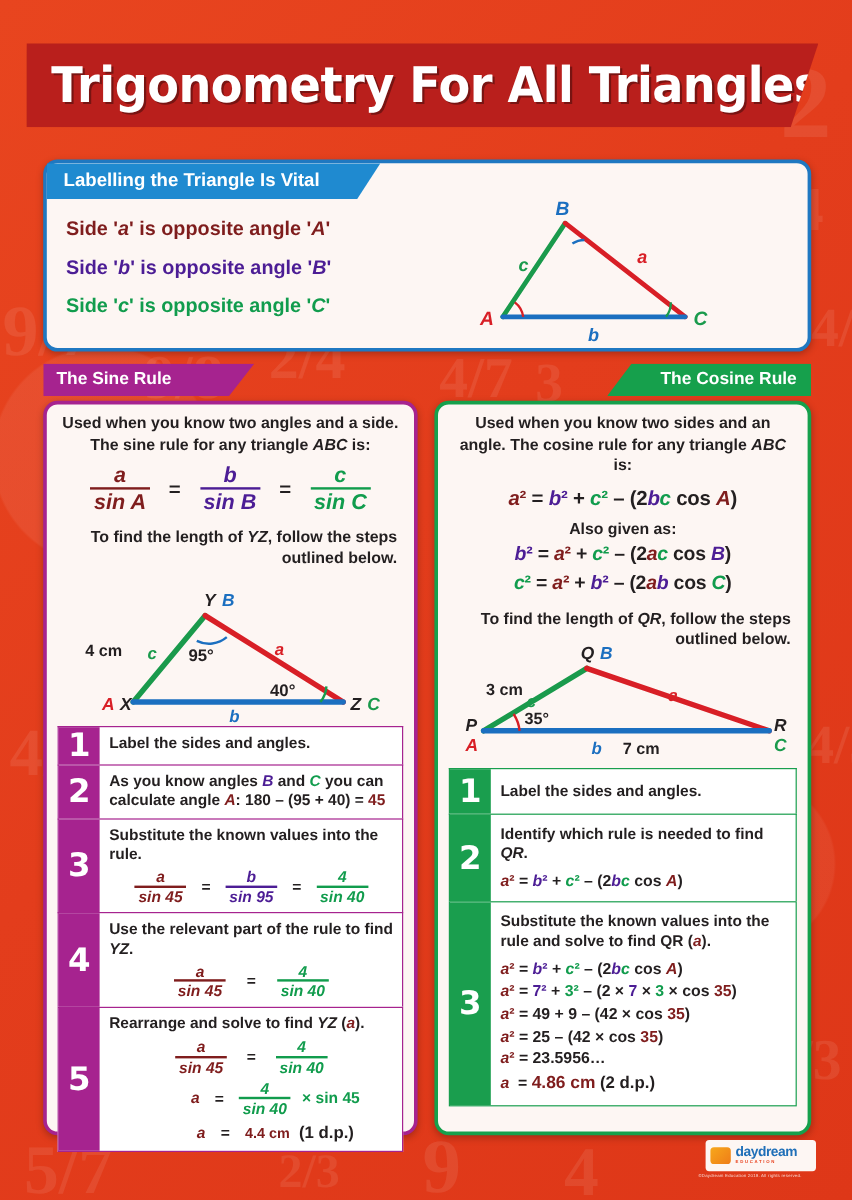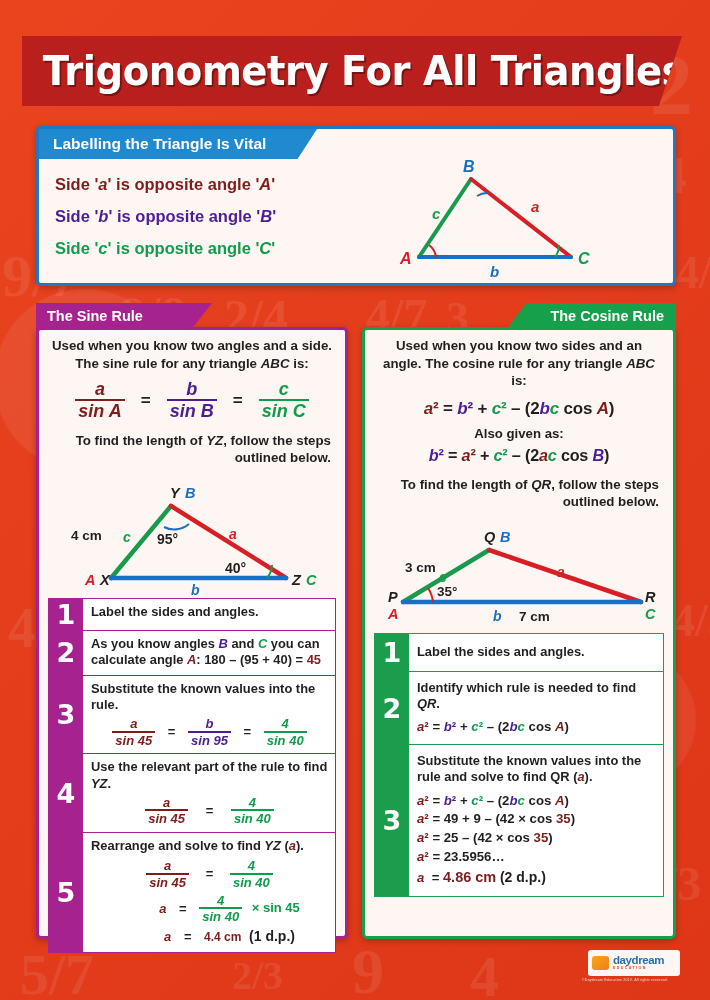--- a/index.html
+++ b/index.html
@@ -47,22 +47,23 @@
     text-shadow: 2px 2px 0 rgba(0,0,0,.35);
     font-family: "DejaVu Sans", sans-serif;
     transform: scaleX(0.94);
     transform-origin: left center;
   }
 
   
   .panel {
     position: absolute;
     background: #fdf6f3;
-    border-radius: 5px;
+    border-radius: 12px;
     box-shadow: 0 2px 6px rgba(0,0,0,.25);
+    margin-top: 7px;
   }
 
   
   #label-panel {
     left: 36px; top: 126px; width: 640px; height: 160px;
     border: 3px solid #1f78c1;
   }
   .tab-blue {
     position: absolute; left: 0; top: 0;
     width: 278px; height: 30px;
@@ -213,21 +214,21 @@
   <div class="wm" style="left:650px;top:42px;font-size:86px;">2</div>
   <div class="wm" style="left:2px;top:246px;font-size:60px;">9/7</div>
   <div class="wm" style="left:8px;top:600px;font-size:56px;">4/9</div>
   <div class="wm" style="left:676px;top:250px;font-size:46px;">4/3</div>
   <div class="wm" style="left:672px;top:598px;font-size:46px;">4/3</div>
   <div class="wm" style="left:20px;top:946px;font-size:58px;">5/7</div>
   <div class="wm" style="left:232px;top:956px;font-size:40px;">2/3</div>
   <div class="wm" style="left:352px;top:940px;font-size:64px;">9</div>
   <div class="wm" style="left:470px;top:948px;font-size:58px;">4</div>
   <div class="wm" style="left:120px;top:290px;font-size:52px;">9/8</div>
-  <div class="wm" style="left:224px;top:292px;font-size:50px;">2/4</div>
+  <div class="wm" style="left:224px;top:273px;font-size:50px;">2/4</div>
   <div class="wm" style="left:366px;top:292px;font-size:48px;">4/7</div>
   <div class="wm" style="left:446px;top:296px;font-size:46px;">3</div>
   <div class="wm" style="left:620px;top:150px;font-size:52px;">5/4</div>
   <div class="wm" style="left:640px;top:860px;font-size:48px;">1/3</div>
 
   <div class="title-band">
     <h1>Trigonometry For All Triangles</h1>
   </div>
 
   <div class="panel" id="label-panel">
@@ -400,20 +401,26 @@
     </div>
 
     <div class="cos-sub">Also given as:</div>
 
     <div class="cos-formula small">
       <span class="c-blue"><i>b</i>²</span> <span class="c-black">=</span>
       <span class="c-red"><i>a</i>²</span> <span class="c-black">+</span>
       <span class="c-green"><i>c</i>²</span> <span class="c-black">– (2</span><span class="c-red"><i>a</i></span><span class="c-green"><i>c</i></span>
       <span class="c-black">cos</span> <span class="c-blue"><i>B</i></span><span class="c-black">)</span>
     </div>
+    <div class="cos-formula small">
+      <span class="c-green"><i>c</i>²</span> <span class="c-black">=</span>
+      <span class="c-red"><i>a</i>²</span> <span class="c-black">+</span>
+      <span class="c-blue"><i>b</i>²</span> <span class="c-black">– (2</span><span class="c-red"><i>a</i></span><span class="c-blue"><i>b</i></span>
+      <span class="c-black">cos</span> <span class="c-green"><i>C</i></span><span class="c-black">)</span>
+    </div>
 
     <div class="findtext">
       To find the length of <i>QR</i>, follow the steps outlined below.
     </div>
 
     <svg width="302" height="120" viewBox="0 0 302 120" style="position:absolute;left:2px;top:180px;">
       <line x1="36" y1="92" x2="122" y2="40" stroke="#1a9a4c" stroke-width="4.5" stroke-linecap="round"></line>
       <line x1="122" y1="40" x2="274" y2="92" stroke="#d81f26" stroke-width="4.5" stroke-linecap="round"></line>
       <line x1="36" y1="92" x2="274" y2="92" stroke="#1b6fc0" stroke-width="4.5" stroke-linecap="round"></line>
       <path d="M 66 92 A 31 31 0 0 0 61 78" fill="none" stroke="#d81f26" stroke-width="2"></path>
@@ -455,20 +462,28 @@
         <div class="num-cell">3</div>
         <div class="body-cell" style="padding:8px 7px 9px 8px;">
           Substitute the known values into the rule and solve to find QR (<i class="c-red">a</i>).
           <div class="calcline" style="margin-top:7px;">
             <span class="c-red"><i>a</i>²</span> <span class="c-black">=</span>
             <span class="c-blue"><i>b</i>²</span> <span class="c-black">+</span>
             <span class="c-green"><i>c</i>²</span> <span class="c-black">– (2</span><span class="c-blue"><i>b</i></span><span class="c-green"><i>c</i></span>
             <span class="c-black">cos</span> <span class="c-red"><i>A</i></span><span class="c-black">)</span>
           </div>
           <div class="calcline">
+            <span class="c-red"><i>a</i>²</span> <span class="c-black">=</span>
+            <span class="c-blue">7²</span> <span class="c-black">+</span>
+            <span class="c-green">3²</span> <span class="c-black">– (2 ×</span>
+            <span class="c-blue">7</span> <span class="c-black">×</span>
+            <span class="c-green">3</span> <span class="c-black">× cos</span>
+            <span class="c-red">35</span><span class="c-black">)</span>
+          </div>
+          <div class="calcline">
             <span class="c-red"><i>a</i>²</span> <span class="c-black">= 49 + 9 – (42 × cos</span>
             <span class="c-red">35</span><span class="c-black">)</span>
           </div>
           <div class="calcline">
             <span class="c-red"><i>a</i>²</span> <span class="c-black">= 25 – (42 × cos</span>
             <span class="c-red">35</span><span class="c-black">)</span>
           </div>
           <div class="calcline">
             <span class="c-red"><i>a</i>²</span> <span class="c-black">= 23.5956…</span>
           </div>

